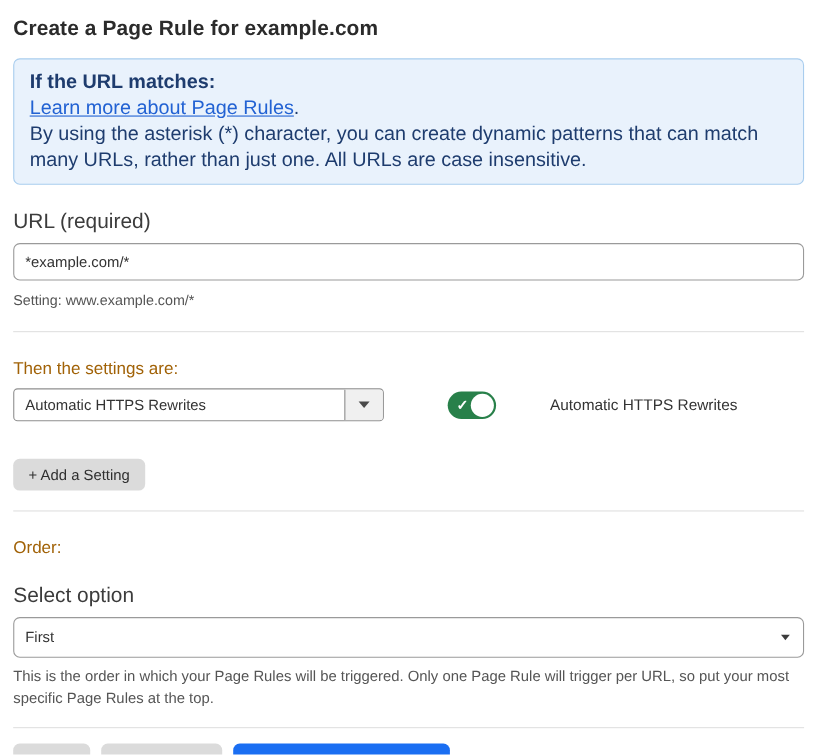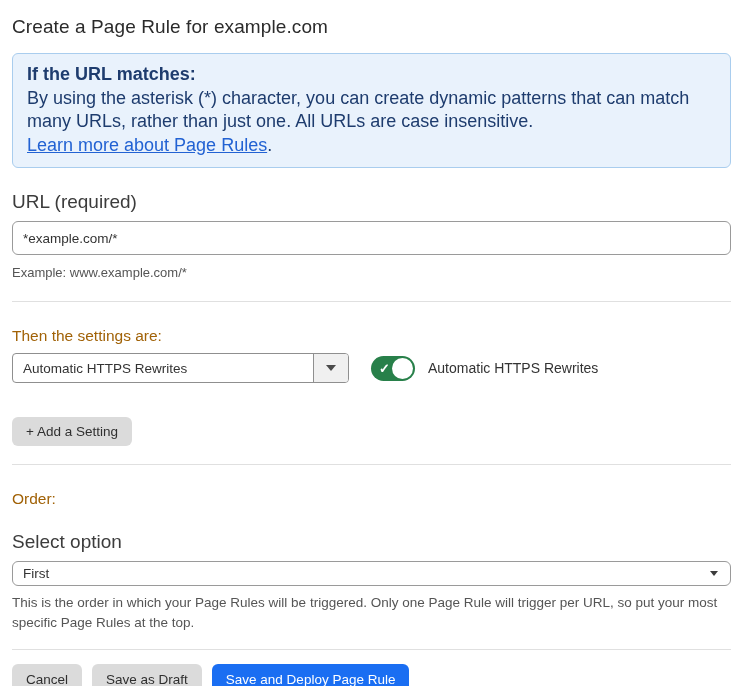--- a/index.html
+++ b/index.html
@@ -7,21 +7,21 @@
   body {
     width: 743px; height: 686px;
     font-family: "Liberation Sans", sans-serif;
     color: #333;
     overflow: hidden;
   }
   .container { padding: 13px 12px 0 12px; }
 
   .page-title {
     font-size: 19px;
-    font-weight: 400;
+    font-weight: 700;
     color: #2b2b2b;
     margin-top: 3px;
     letter-spacing: 0.1px;
   }
 
   .info-box {
     margin-top: 15px;
     background: #e9f2fc;
     border: 1px solid #a9cdee;
     border-radius: 6px;
@@ -73,20 +73,21 @@
     margin-top: 25px;
     font-size: 15.5px;
     font-weight: 400;
     color: #a16207;
   }
 
   .setting-row {
     margin-top: 8px;
     display: flex;
     align-items: center;
+    gap: 36px;
   }
 
   .dropdown {
     width: 337px;
     height: 30px;
     border: 1px solid #8f8f8f;
     border-radius: 4px;
     display: flex;
     align-items: stretch;
     background: #fff;
@@ -158,21 +159,21 @@
     padding: 0 14px;
     height: 30px;
   }
   .btn-gray { background: #dbdbdb; color: #2f2f2f; }
   .btn-add { margin-top: 34px; height: 29px; }
   .btn-primary { color: #ffffff; }
 
   .select-box {
     margin-top: 8px;
     width: 100%;
-    height: 25px;
+    height: 37px;
     border: 1px solid #9a9a9a;
     border-radius: 6px;
     background: #fff;
     display: flex;
     align-items: center;
     justify-content: space-between;
     padding: 0 12px 0 10px;
     font-size: 13.5px;
     color: #333;
     cursor: pointer;
@@ -201,27 +202,27 @@
 </style>
 </head>
 <body>
 
 <div class="container">
 
   <h1 class="page-title">Create a Page Rule for example.com</h1>
 
   <div class="info-box">
     <div class="info-heading">If the URL matches:</div>
+    <div><a class="info-link">Learn more about Page Rules</a><span>.</span></div>
     <div>By using the asterisk (*) character, you can create dynamic patterns that can match many URLs, rather than just one. All URLs are case insensitive.</div>
-    <div><a class="info-link">Learn more about Page Rules</a><span>.</span></div>
   </div>
 
   <div class="field-label">URL (required)</div>
   <input class="text-input" type="text" value="*example.com/*" style="">
-  <div class="helper-text">Example: www.example.com/*</div>
+  <div class="helper-text">Setting: www.example.com/*</div>
 
   <hr class="divider">
 
   <div class="section-heading">Then the settings are:</div>
 
 
   <div class="setting-row">
     <div class="dropdown">
       <div class="dropdown-value">Automatic HTTPS Rewrites</div>
       <div class="dropdown-arrow-btn">

